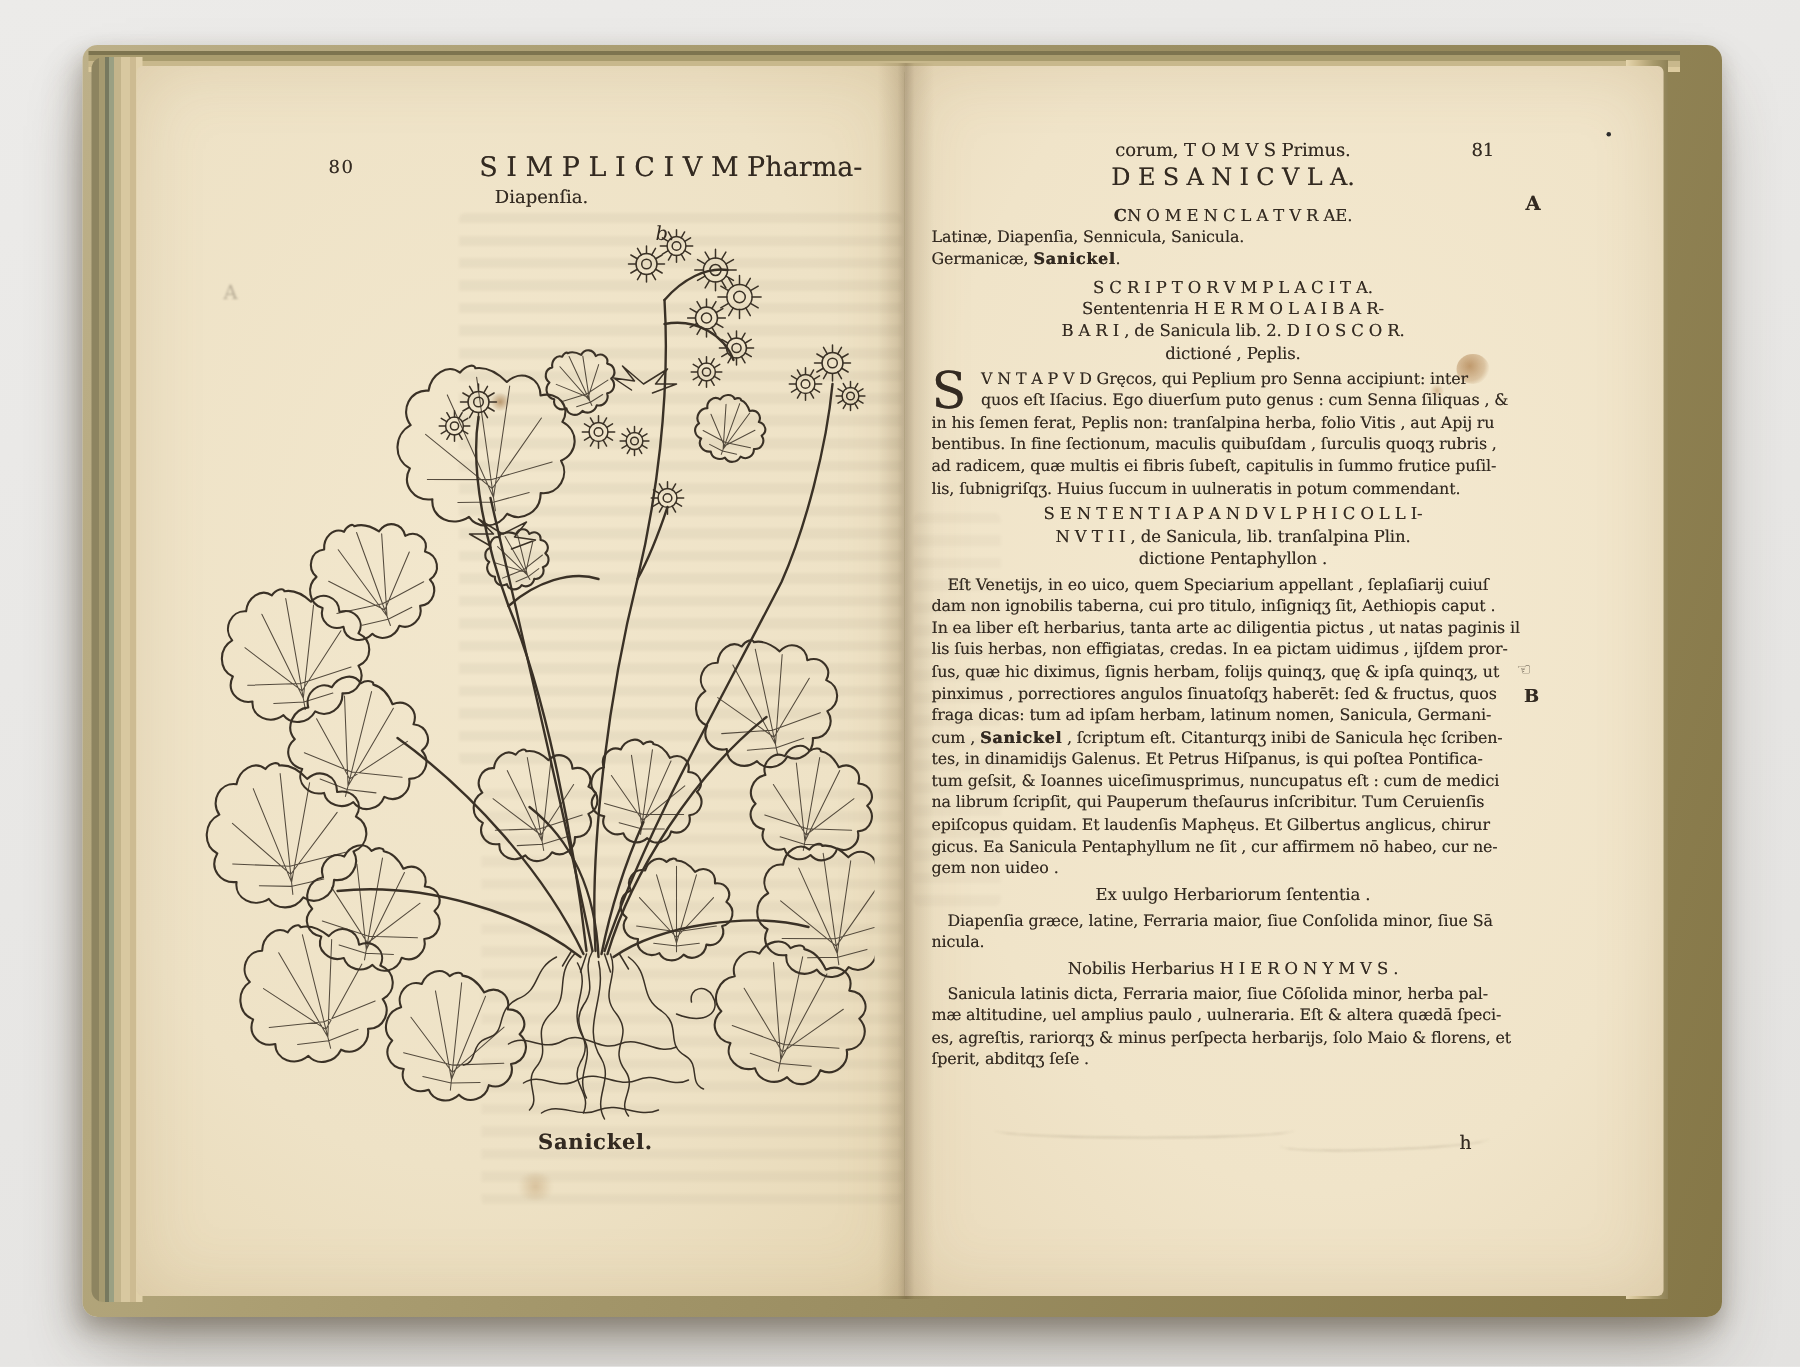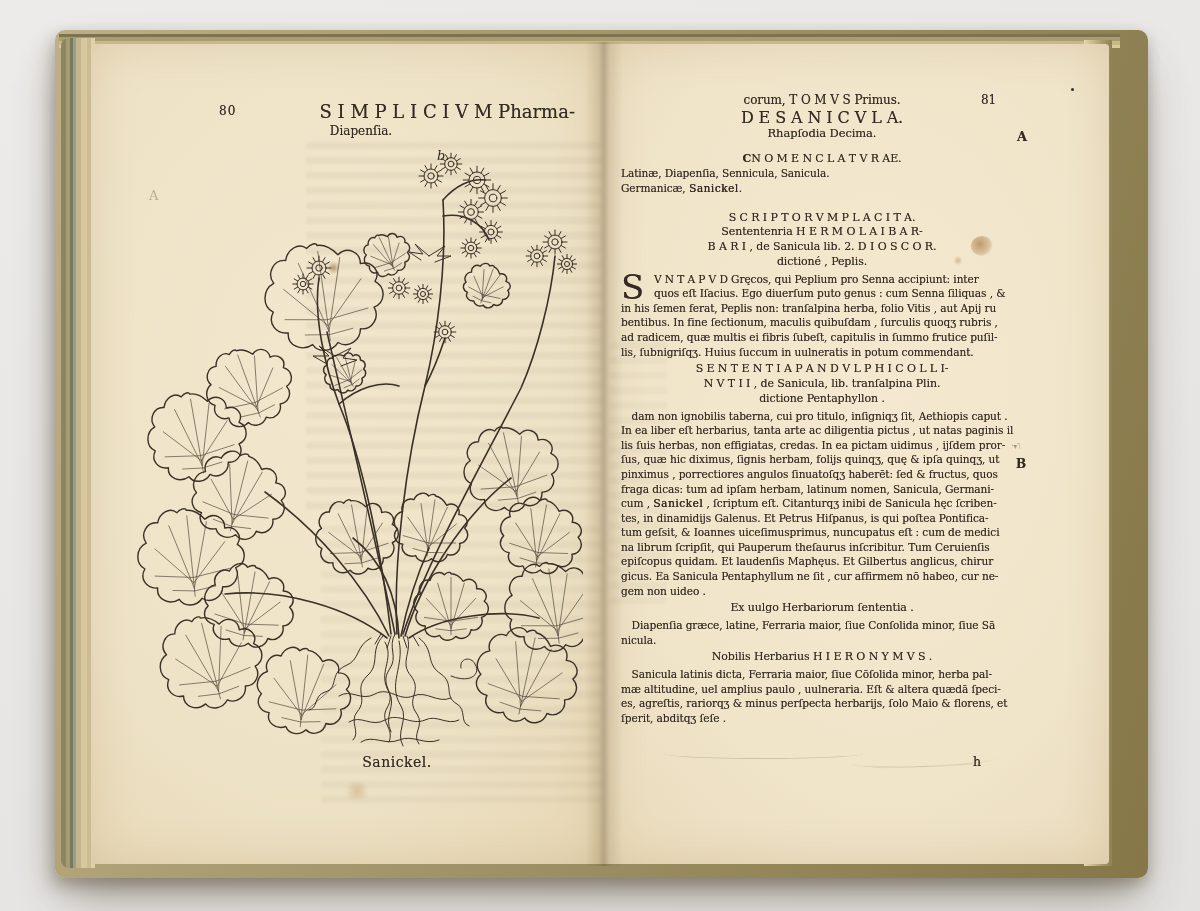--- a/index.html
+++ b/index.html
@@ -22,21 +22,21 @@
     background:radial-gradient(95% 90% at 42% 40%,#f2e7cd 0%,#eee2c6 55%,#e7d8b6 85%,#dfcfa9 100%);}
   .page-right{left:548px;width:506px;border-radius:0 4px 4px 0;
     background:radial-gradient(95% 90% at 55% 42%,#f4e9d0 0%,#f0e4c9 55%,#e9dabb 85%,#e2d1ad 100%);}
   .gutter{position:absolute;left:530px;top:12px;width:38px;height:824px;pointer-events:none;
     background:linear-gradient(to right,rgba(101,78,42,0) 0%,rgba(101,78,42,.14) 35%,rgba(75,55,28,.28) 50%,rgba(101,78,42,.12) 65%,rgba(101,78,42,0) 100%);}
   
   .lp-folio{position:absolute;left:128px;top:60px;font-size:12px;letter-spacing:1px;}
   .lp-title{position:absolute;left:168px;top:57px;width:316px;text-align:right;font-size:18px;white-space:nowrap;}
   .lp-sub{position:absolute;left:160px;top:80px;width:220px;text-align:center;font-size:12px;}
   .lp-caption{position:absolute;left:216px;top:710px;width:180px;text-align:center;font-size:14px;}
-  .blackletter{font-weight:normal;letter-spacing:.5px;text-shadow:.3px 0 0 currentColor;}
+  .blackletter{font-weight:bold;letter-spacing:.5px;text-shadow:.3px 0 0 currentColor;}
   .fig{position:absolute;left:8px;top:92px;width:484px;height:620px;}
   .fig *{vector-effect:non-scaling-stroke;}
   .fig path,.fig circle{fill:none;stroke:#3a3126;stroke-linecap:round;stroke-linejoin:round;}
   .fig .outline{stroke-width:1.4;}
   .fig .vein{stroke-width:.7;opacity:.85;}
   .fig .stem{stroke-width:1.6;}
   .fig .thin{stroke-width:1;}
   .fig-label{font-family:"DejaVu Serif",serif;font-size:13px;font-style:italic;fill:#332a21;stroke:none;}
   .ghost{position:absolute;pointer-events:none;border-radius:4px;
     background:repeating-linear-gradient(to bottom,rgba(125,112,92,.13) 0 7px,rgba(125,112,92,0) 7px 15px);
@@ -58,21 +58,21 @@
   
   .rtext{position:absolute;left:18px;top:48px;width:402px;font-size:10.6px;letter-spacing:-.1px;}
   .ln{line-height:14.6px;white-space:nowrap;}
   .c{text-align:center;}
   .rt-head{position:relative;text-align:center;font-size:12px;line-height:16px;margin-bottom:2px;white-space:nowrap;}
   .rt-folio{position:absolute;left:360px;top:0;font-size:12px;}
   .h1{font-size:16px;line-height:16px;}
   .h2{font-size:11.5px;line-height:15px;}
   .h3{font-size:11px;line-height:15px;margin-top:10px;}
   .pilcrow{font-weight:900;letter-spacing:-1px;margin-right:1px;}
-  .h4{font-size:11px;line-height:15px;margin-top:15px;}
+  .h4{font-size:11px;line-height:15px;margin-top:4px;}
   .sent{font-size:11px;line-height:14.8px;}
   .gap-s{margin-top:3px;}
   .para{margin-top:2px;}
   .dropcap{float:left;font-size:34px;line-height:28px;height:28px;width:30px;margin:1px 3px 0 0;}
   .indent-first > div.ln:first-of-type{text-indent:1em;}
   .margin-a{position:absolute;left:414px;top:85px;font-size:13px;font-weight:bold;}
   .manicule{position:absolute;left:408px;top:396px;font-size:11px;font-family:"DejaVu Sans",sans-serif;color:rgba(51,42,33,.85);}
   .margin-b{position:absolute;left:413px;top:413px;font-size:12px;font-weight:bold;}
   .signature{position:absolute;left:370px;top:710px;font-size:12.5px;}
   .t{text-shadow:0 0 .3px rgba(47,40,32,.55);}
@@ -203,21 +203,20 @@
       <div class="manicule">☜</div>
       <div class="margin-b t">B</div>
       <div class="signature t">h</div>
 
       <div class="rtext t">
         <div class="rt-head">
           <span>corum,   T O M V S   Primus.</span>
           <span class="rt-folio">81</span>
         </div>
         <div class="ln c h1">D E   S A N I C V L A.</div>
-        <div class="ln c h2">Rhapſodia   Decima.</div>
         <div class="ln c h3">
           <span class="pilcrow">C</span><span>N O M E N C L A T V R AE.</span>
         </div>
         <div class="ln">Latinæ, Diapenſia, Sennicula, Sanicula.</div>
         <div class="ln">
           <span>Germanicæ, </span><span class="blackletter">Sanickel</span><span>.</span>
         </div>
         <div class="ln c h4">S C R I P T O R V M   P L A C I T A.</div>
         <div class="ln c sent">Sententenria H E R M O L A I   B A R-</div>
         <div class="ln c sent">B A R I , de Sanicula lib. 2. D I O S C O R.</div>
@@ -231,20 +230,21 @@
             <div class="ln">bentibus. In fine ſectionum, maculis quibuſdam , ſurculis quoqʒ rubris ,</div>
             <div class="ln">ad radicem, quæ multis ei fibris ſubeſt, capitulis in ſummo frutice puſil-</div>
             <div class="ln">lis, ſubnigriſqʒ. Huius ſuccum in uulneratis in potum commendant.</div>
         </div>
 
         <div class="ln c sent gap-s">S E N T E N T I A   P A N D V L P H I   C O L L I-</div>
         <div class="ln c sent">N V T I I , de Sanicula, lib. tranſalpina Plin.</div>
         <div class="ln c sent">dictione   Pentaphyllon .</div>
 
         <div class="para indent-first">
+          <div class="ln">Eſt Venetijs, in eo uico, quem Speciarium appellant , ſeplaſiarij cuiuſ</div>
             <div class="ln">dam non ignobilis taberna, cui pro titulo, inſigniqʒ ſit, Aethiopis caput .</div>
             <div class="ln">In ea liber eſt herbarius, tanta arte ac diligentia pictus , ut natas paginis il</div>
             <div class="ln">lis ſuis herbas, non effigiatas, credas. In ea pictam uidimus , ijſdem pror-</div>
             <div class="ln">ſus, quæ hic diximus, ſignis herbam, folijs quinqʒ, quę &amp; ipſa quinqʒ, ut</div>
             <div class="ln">pinximus , porrectiores angulos ſinuatoſqʒ haberēt: ſed &amp; fructus, quos</div>
             <div class="ln">fraga dicas: tum ad ipſam herbam, latinum nomen, Sanicula, Germani-</div>
           <div class="ln">
             <span>cum , </span><span class="blackletter">Sanickel</span><span> , ſcriptum eſt. Citanturqʒ inibi de Sanicula hęc ſcriben-</span>
           </div>
           <div class="ln">tes, in dinamidijs Galenus. Et Petrus Hiſpanus, is qui poſtea Pontifica-</div>

